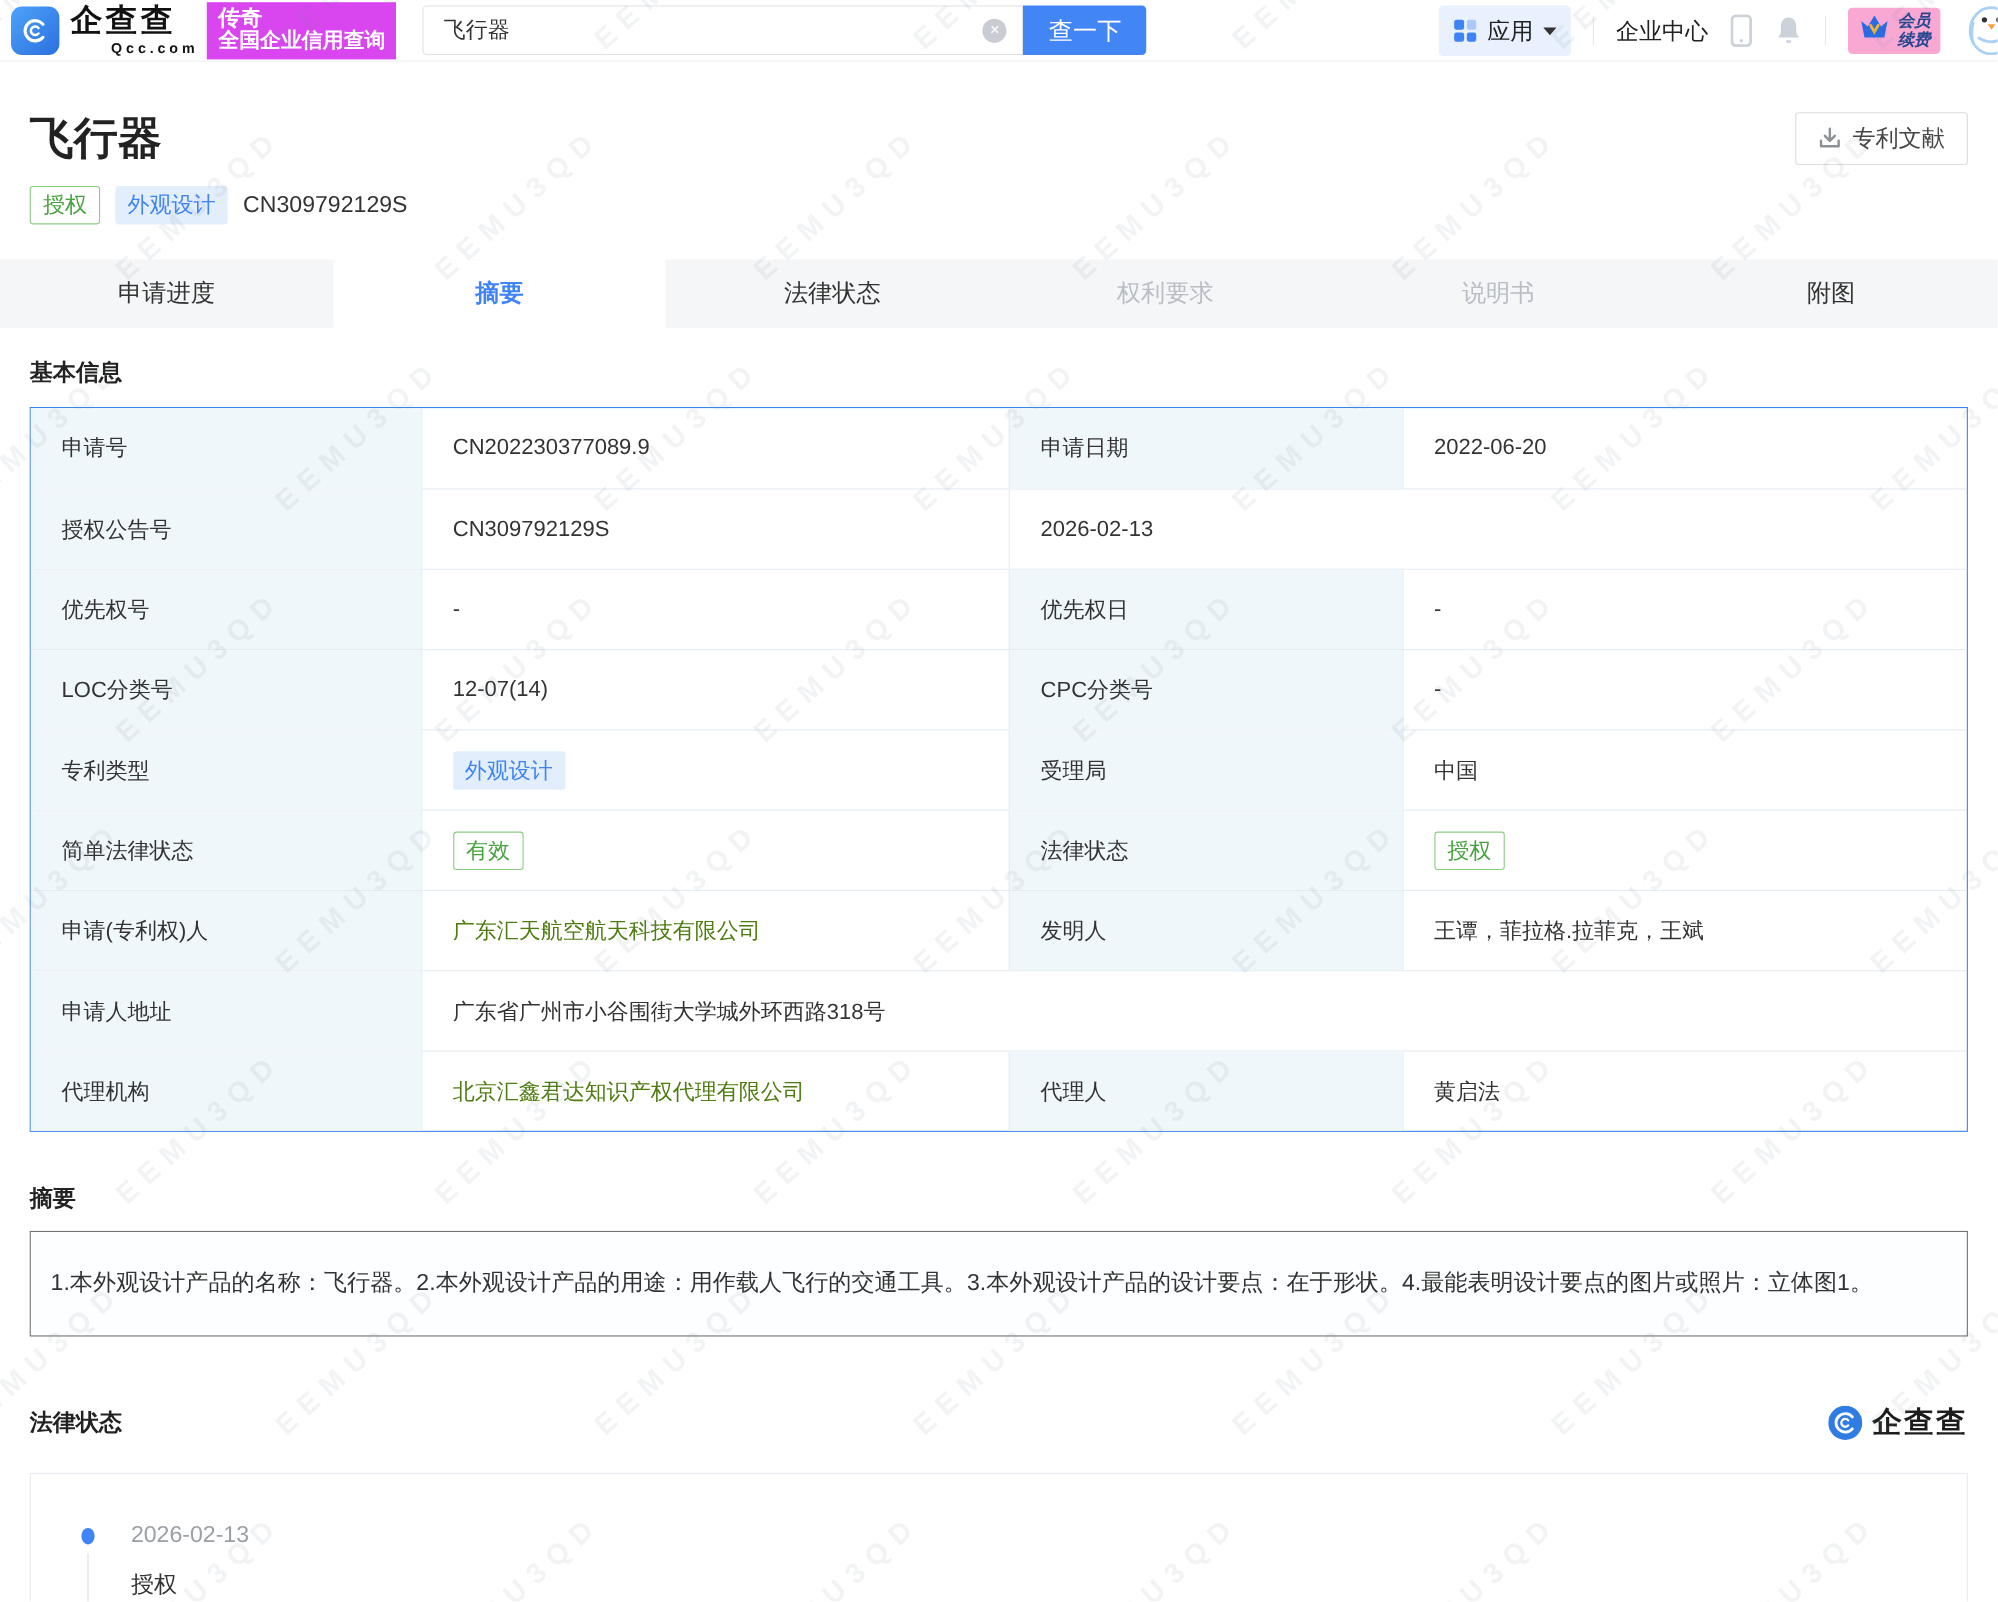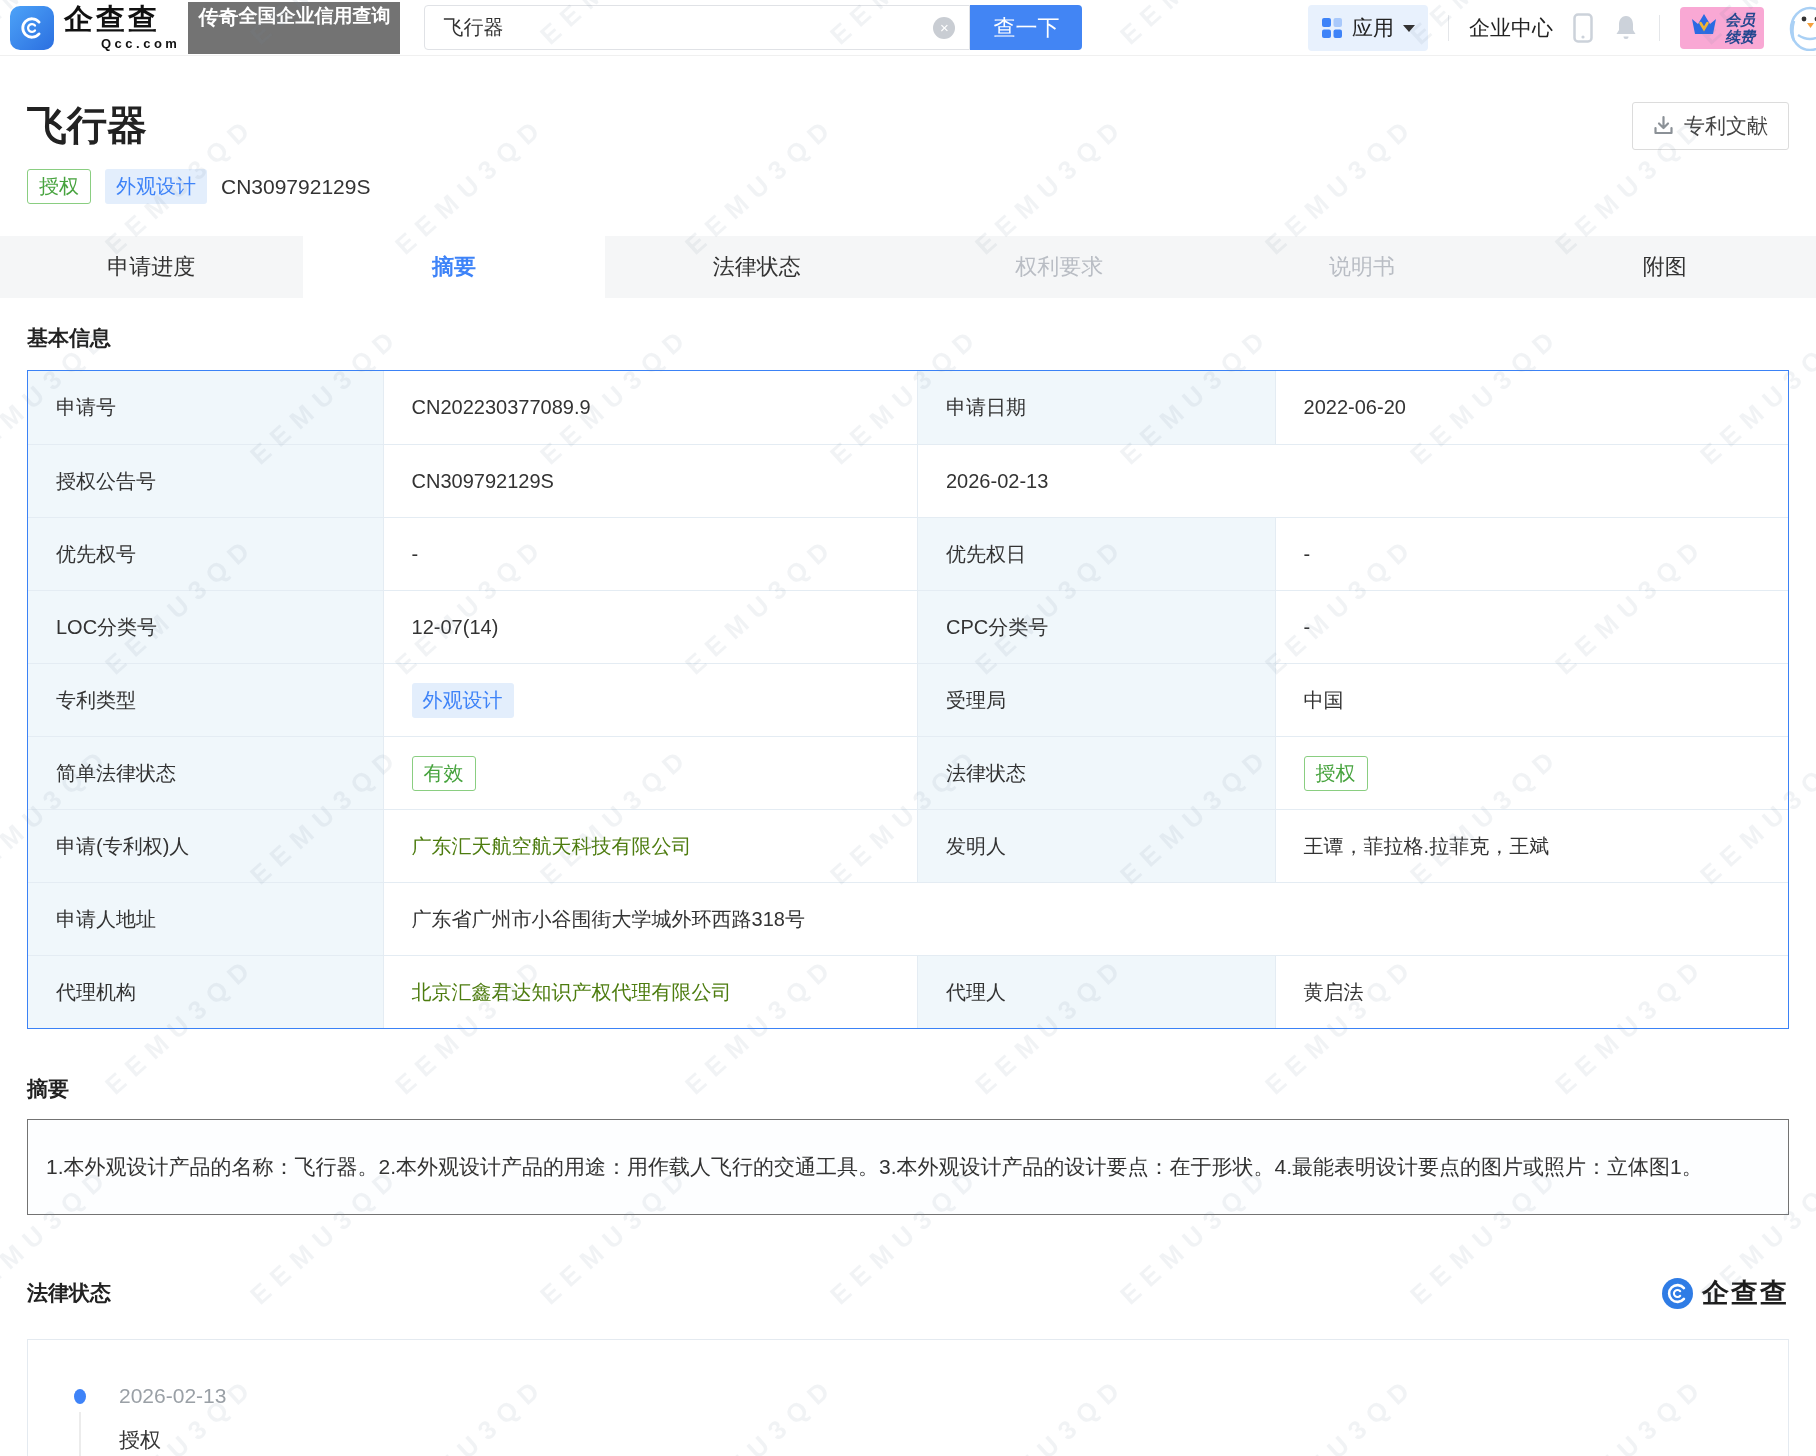--- a/index.html
+++ b/index.html
@@ -13,22 +13,22 @@
 
   
   .topbar { height:56px; display:flex; align-items:center; padding-left:10px;
     border-bottom:1px solid #f0f0f0; background:#fff; position:relative; }
   .logo-wrap { display:flex; align-items:center; cursor:pointer; }
   .logo-icon { width:44px; height:44px; border-radius:10px; background:linear-gradient(135deg,#4da3f8,#2b6fe0);
     display:flex; align-items:center; justify-content:center; }
   .brand-stack { margin-left:10px; display:flex; flex-direction:column; line-height:1; }
   .brand-cn { font-size:29px; font-weight:bold; color:#111; letter-spacing:3px; }
   .brand-en { font-size:13px; font-weight:bold; color:#111; letter-spacing:3.5px; margin-top:3px;margin-left:37px; }
-  .promo { margin-left:8px; background:#737373; color:#fff; height:52px; padding:4px 10px 5px;
-    display:flex; flex-direction:row; justify-content:space-between; }
+  .promo { margin-left:8px; background:#d946ef; color:#fff; height:52px; padding:4px 10px 5px;
+    display:flex; flex-direction:column; justify-content:space-between; }
   .promo-l1 { font-size:20px; font-weight:bold; line-height:1.1; }
   .promo-l2 { font-size:19px; font-weight:bold; line-height:1.1; }
   .search-wrap { display:flex; margin-left:24px; align-items:center; }
   .search-box { position:relative; width:546px; height:45px; border:1px solid #e0e2e6;
     border-radius:4px 0 0 4px; display:flex; align-items:center; background:#fff; }
   .search-box input { border:none; outline:none; width:100%; height:100%; font-size:20px;
     padding:0 46px 0 18px; color:#333; background:transparent; font-family:inherit; }
   .clear-btn { position:absolute; right:14px; width:22px; height:22px; border-radius:50%;
     background:#c9cdd3; color:#fff; font-size:15px; line-height:22px; text-align:center; cursor:pointer; }
   .search-btn { width:112px; height:45px; background:#4285f4; color:#fff; font-size:22px;

